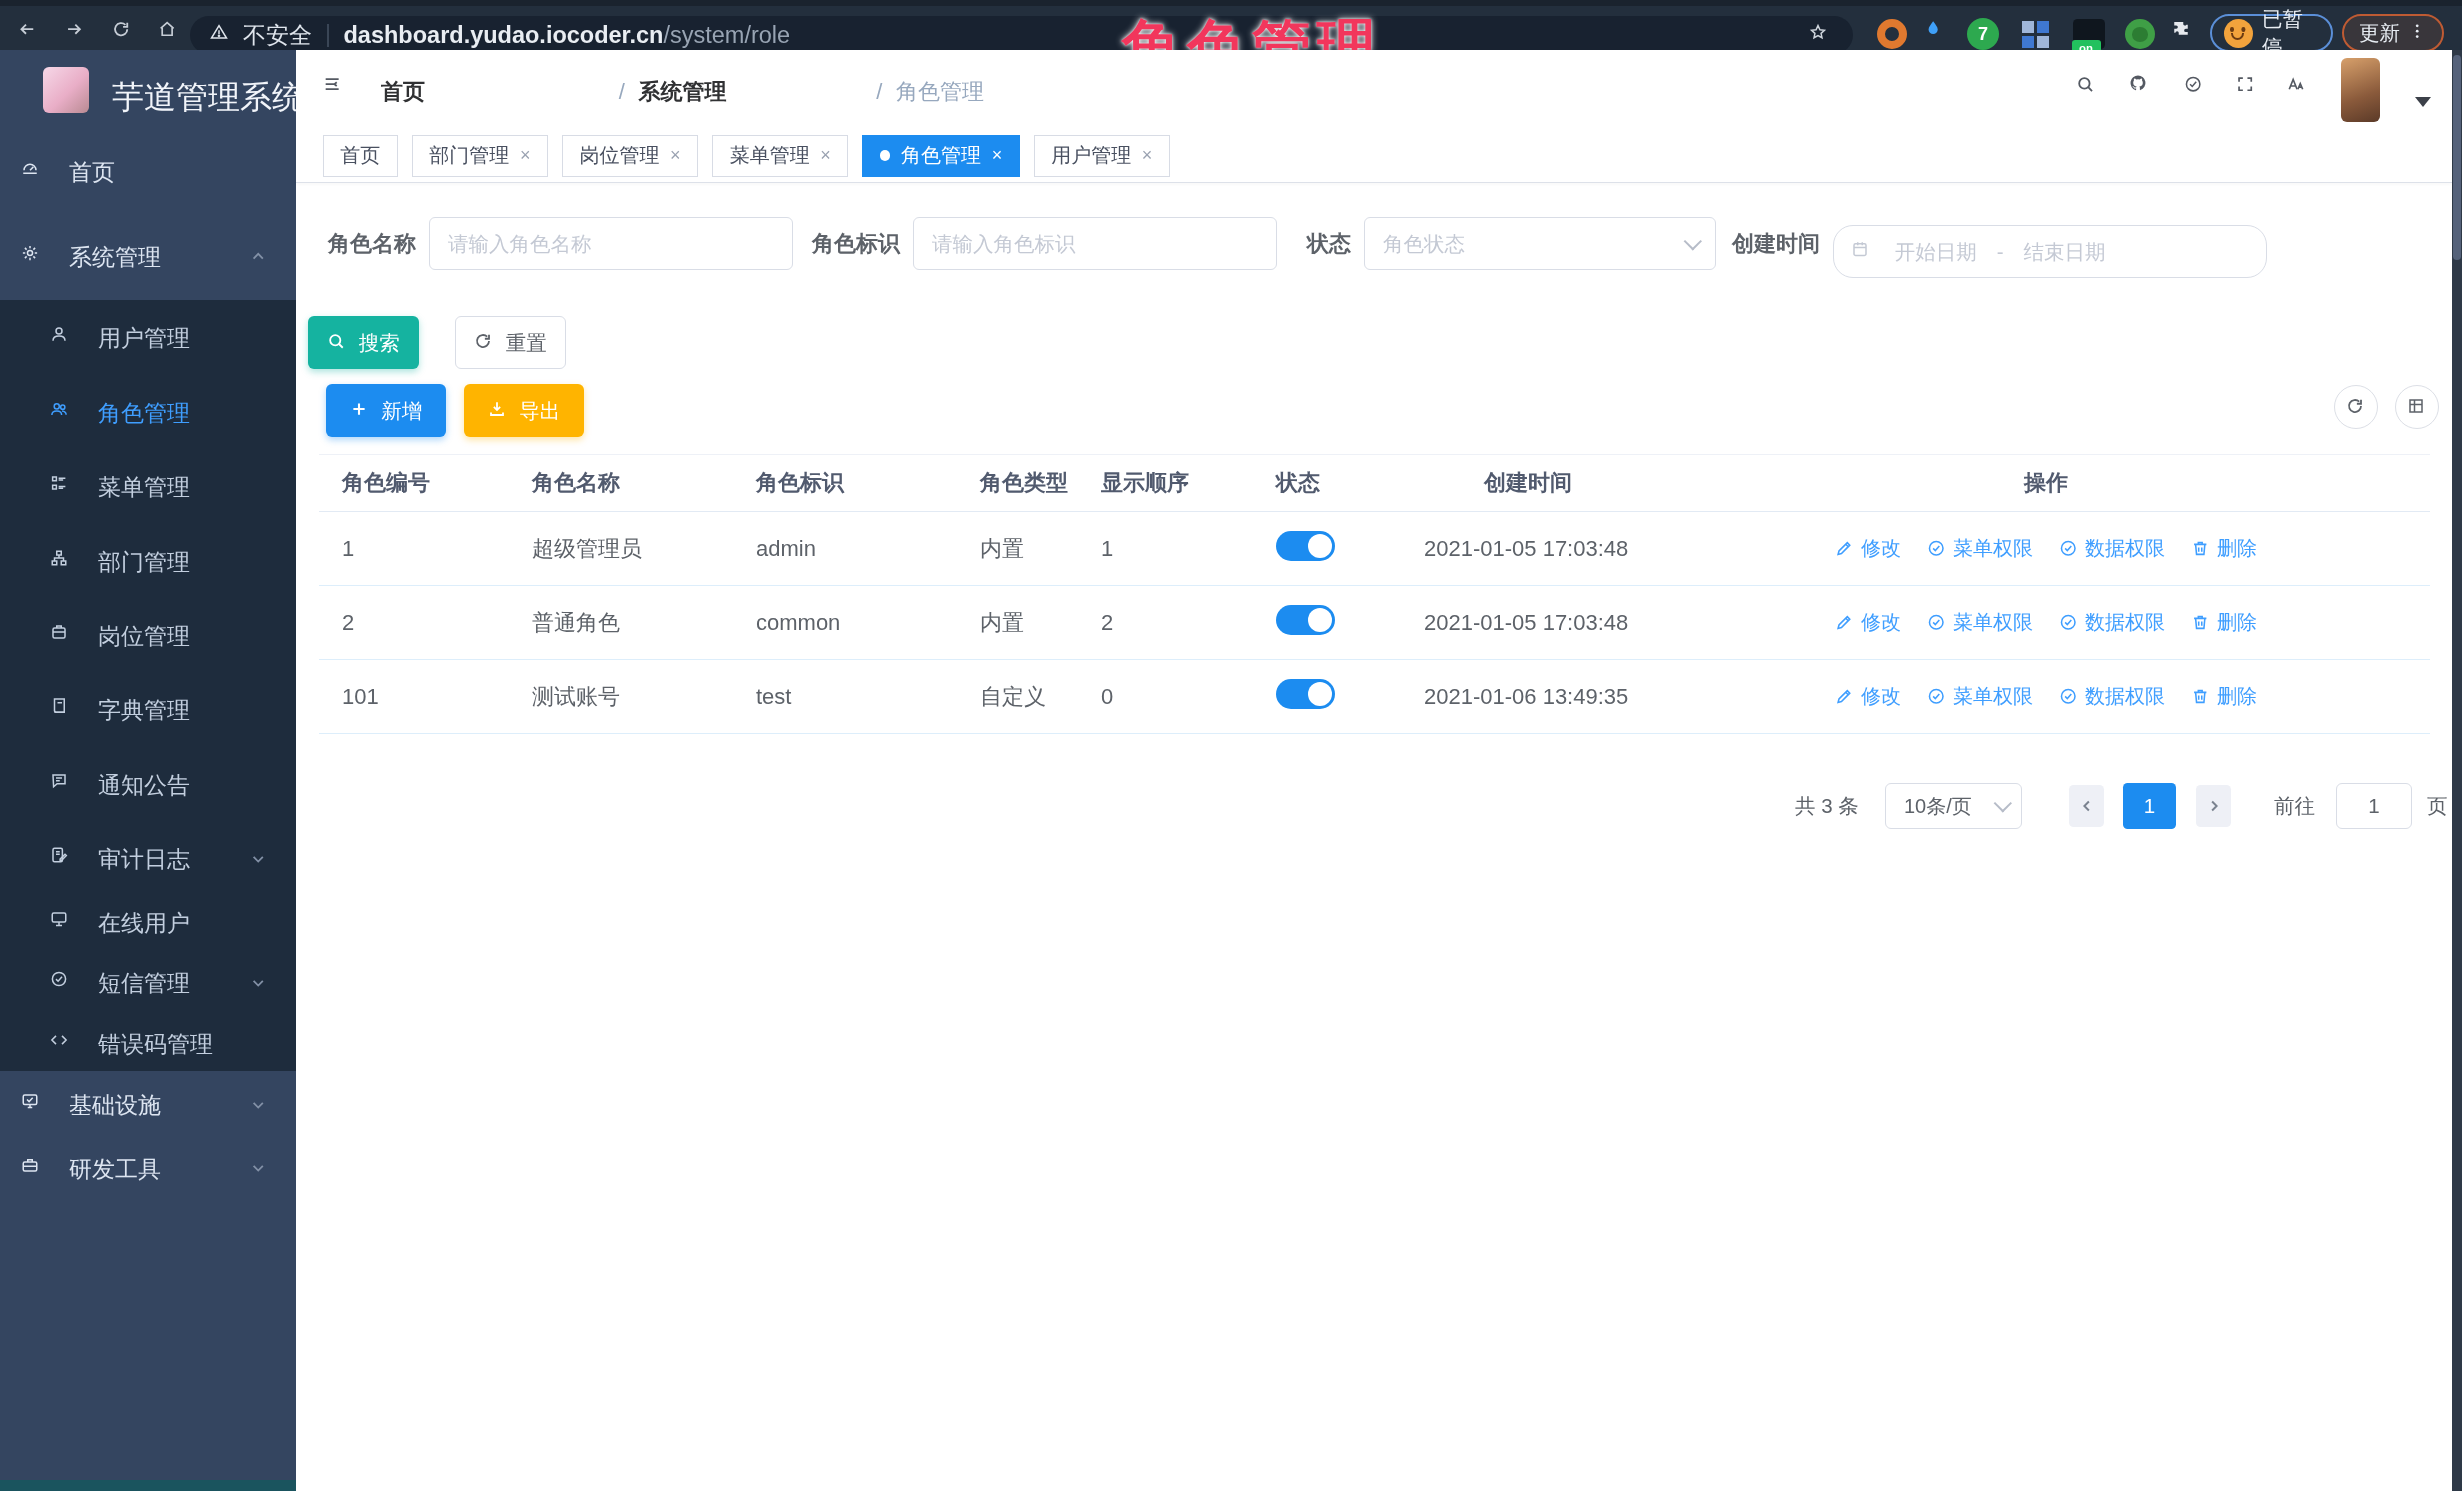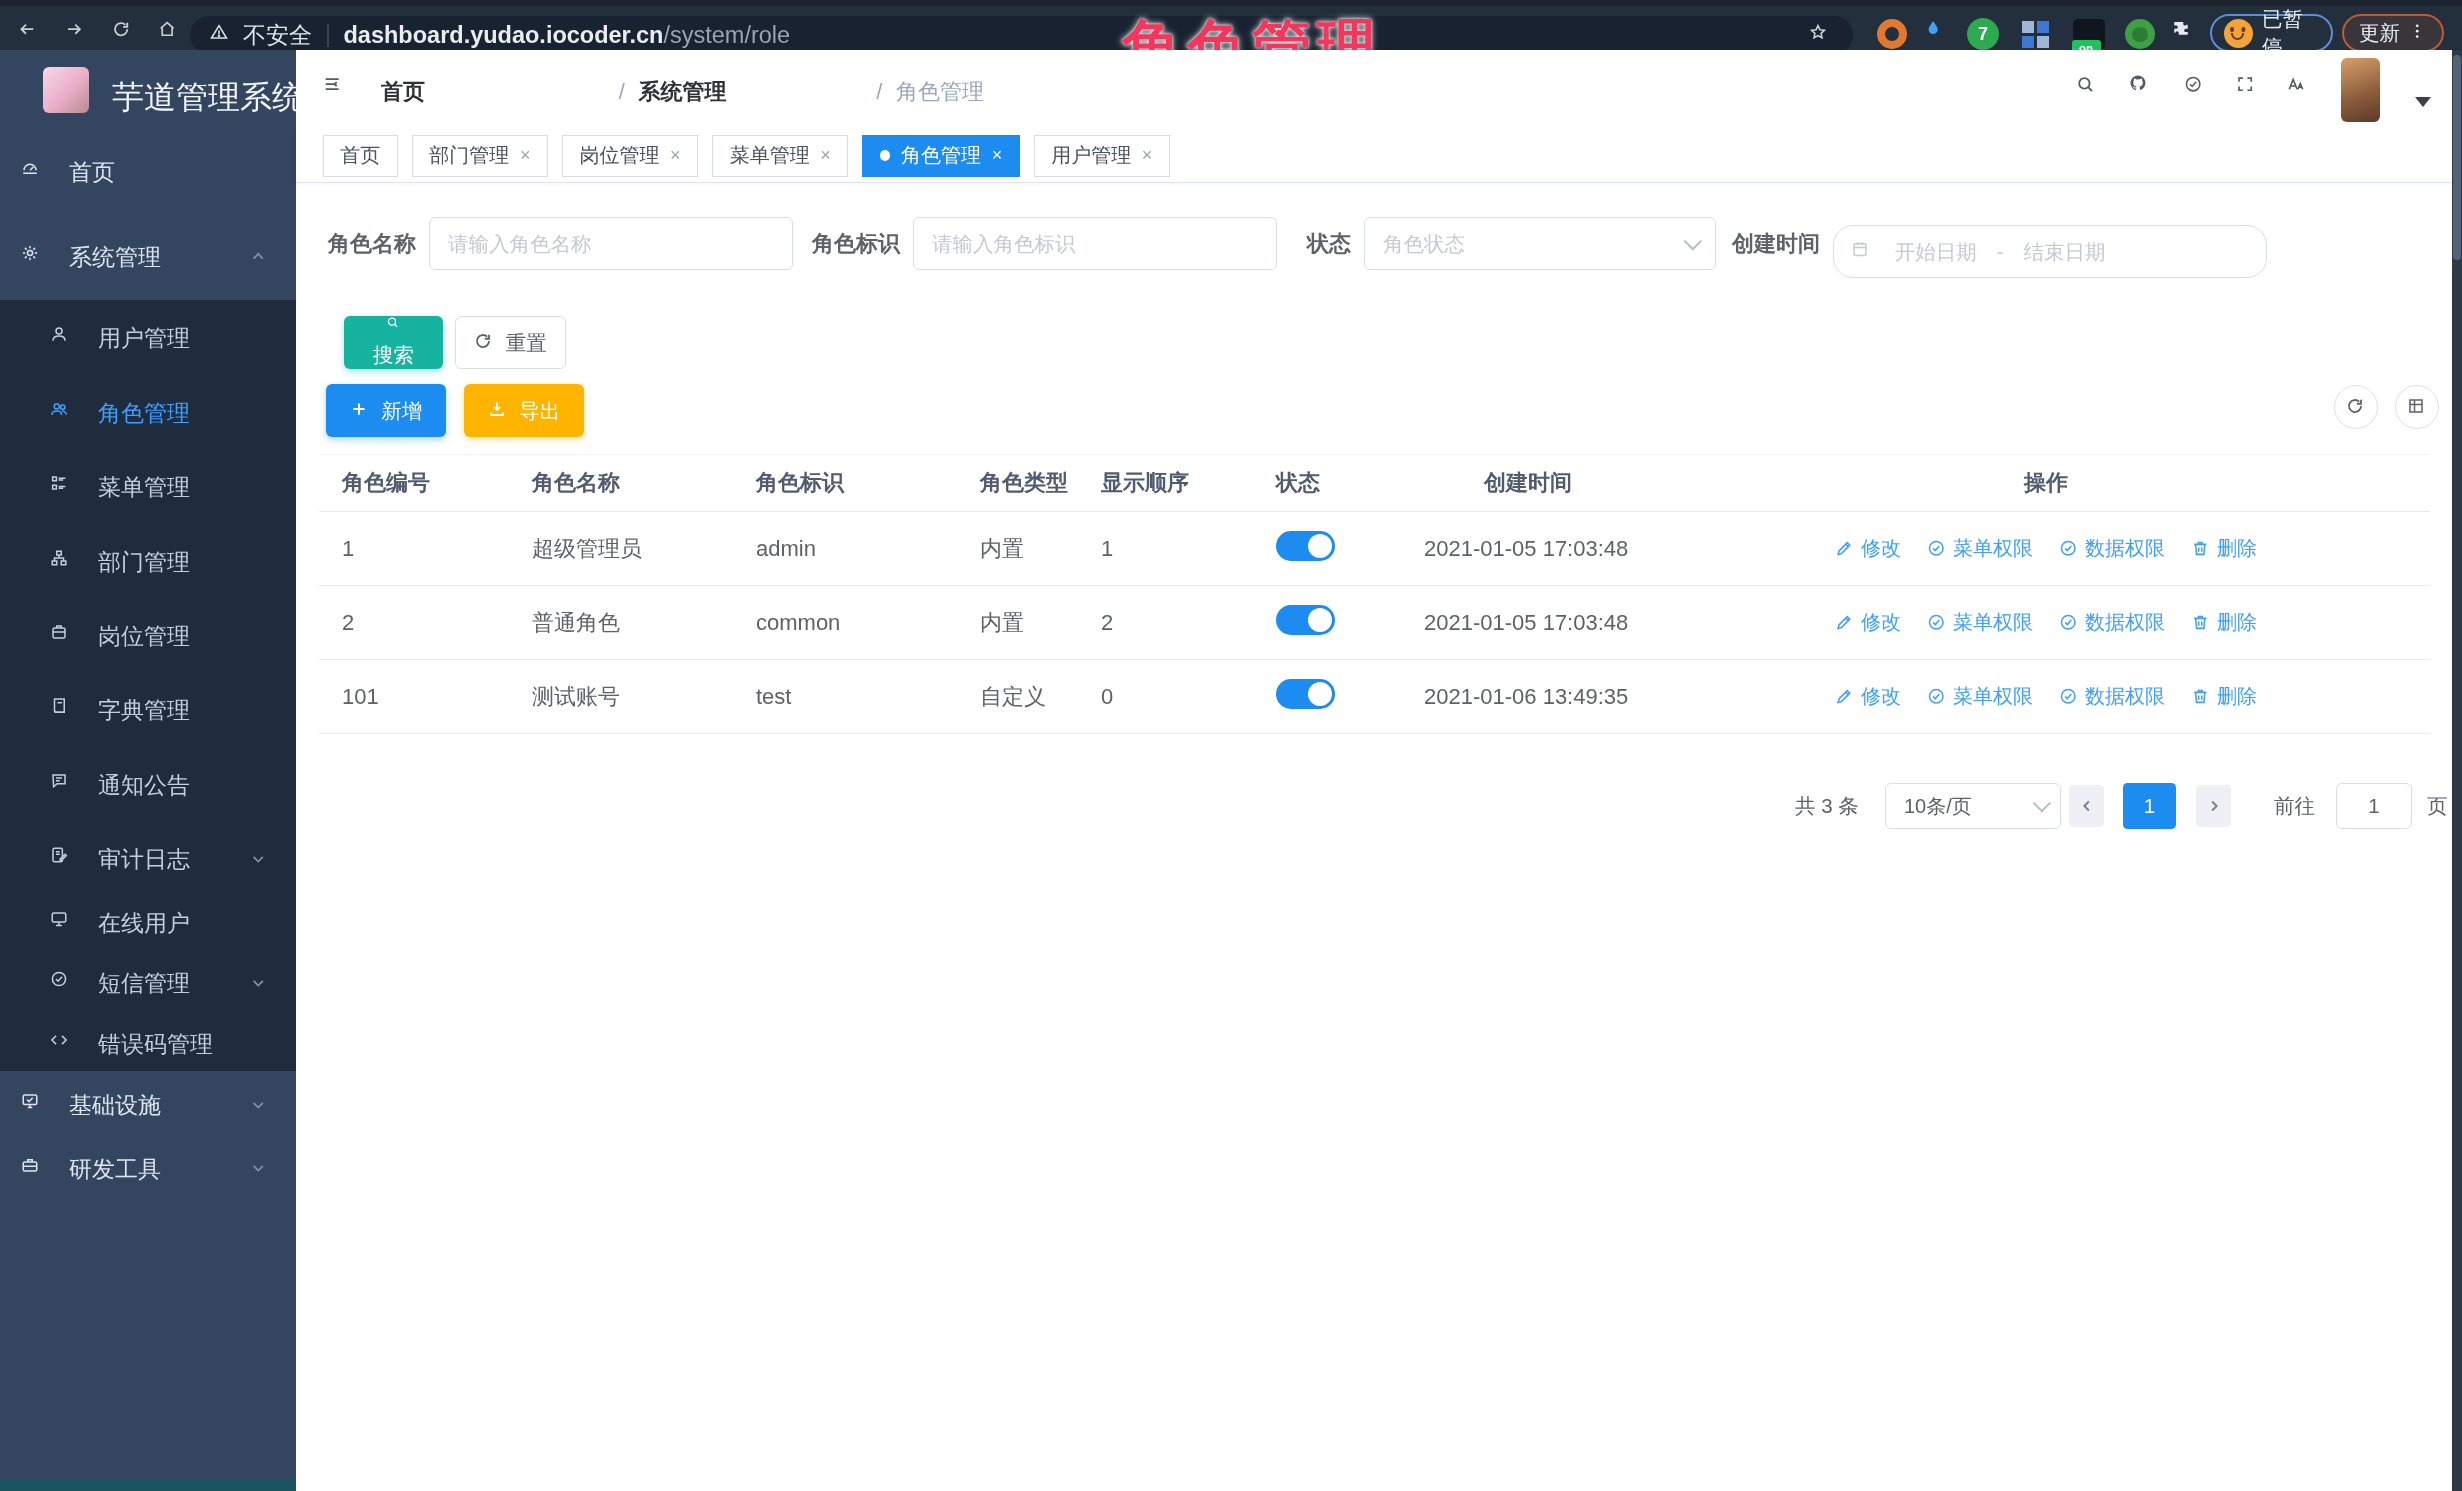--- a/index.html
+++ b/index.html
@@ -515,21 +515,21 @@
   <div class="abs flabel" style="left:1732px;top:217px;">创建时间</div>
   <div class="abs drange" style="left:1833px;top:225px;width:434px;border-radius:20px;">
     <svg class="ic" viewBox="0 0 32 32" width="24" height="24">
         <use href="#sym-calendar"></use>
       </svg>
     <span class="ph">开始日期</span>
     <span class="ph">-</span>
     <span class="ph">结束日期</span>
   </div>
 
-  <div class="abs btn btn-search" style="left:344px;top:316px;width:99px;flex-direction:column;">
+  <div class="abs btn btn-search" style="left:308px;top:316px;width:111px;">
     <svg class="ic" viewBox="0 0 28 28" width="21" height="21">
         <use href="#sym-search"></use>
       </svg>
     <span>搜索</span>
   </div>
   <div class="abs btn btn-reset" style="left:455px;top:316px;width:111px;">
     <svg class="ic" viewBox="0 0 28 28" width="21" height="21">
         <use href="#sym-refresh"></use>
       </svg>
     <span>重置</span>
@@ -679,21 +679,21 @@
                 <use href="#sym-trash"></use>
               </svg>
               <span>删除</span>
             </span>
         </div>
       </div>
     </div>
   </div>
 
   <div class="abs pg-txt" style="left:1795px;top:783px;">共 3 条</div>
-  <div class="abs pg-sel" style="left:1885px;top:783px;width:176px;">
+  <div class="abs pg-sel" style="left:1885px;top:783px;width:137px;">
     <span>10条/页</span>
     <span class="sel-caret"></span>
   </div>
   <div class="abs pg-btn" style="left:2069px;top:785px;width:35px;">
     <svg class="ic" viewBox="0 0 24 24" width="18" height="18">
         <use href="#sym-angle-left"></use>
       </svg>
   </div>
   <div class="abs pg-cur" style="left:2123px;top:783px;width:53px;">1</div>
   <div class="abs pg-btn" style="left:2196px;top:785px;width:35px;">

